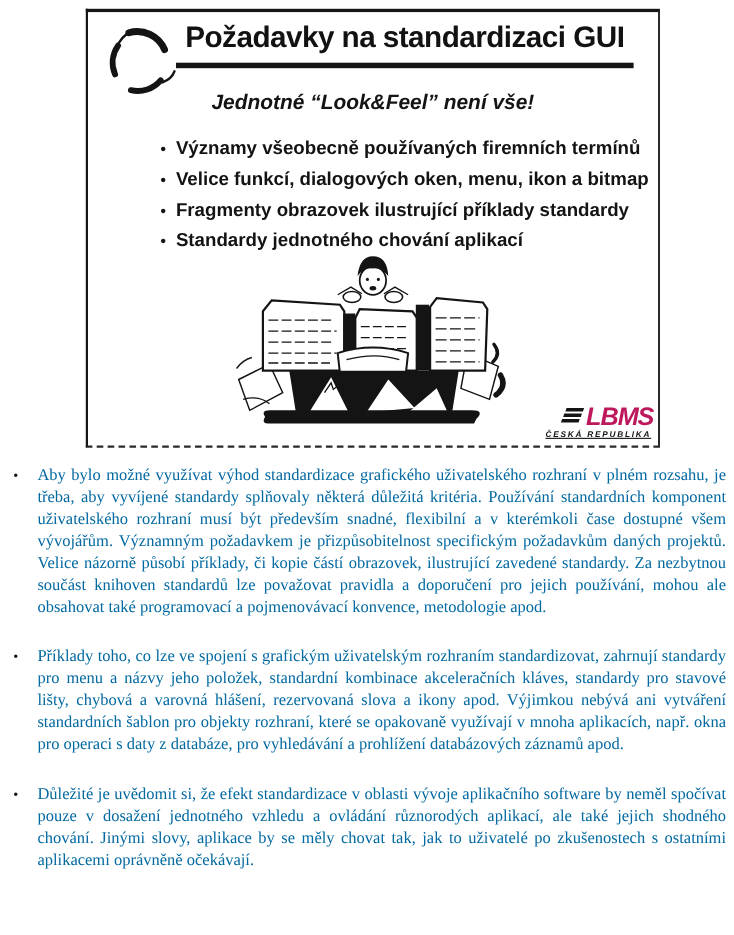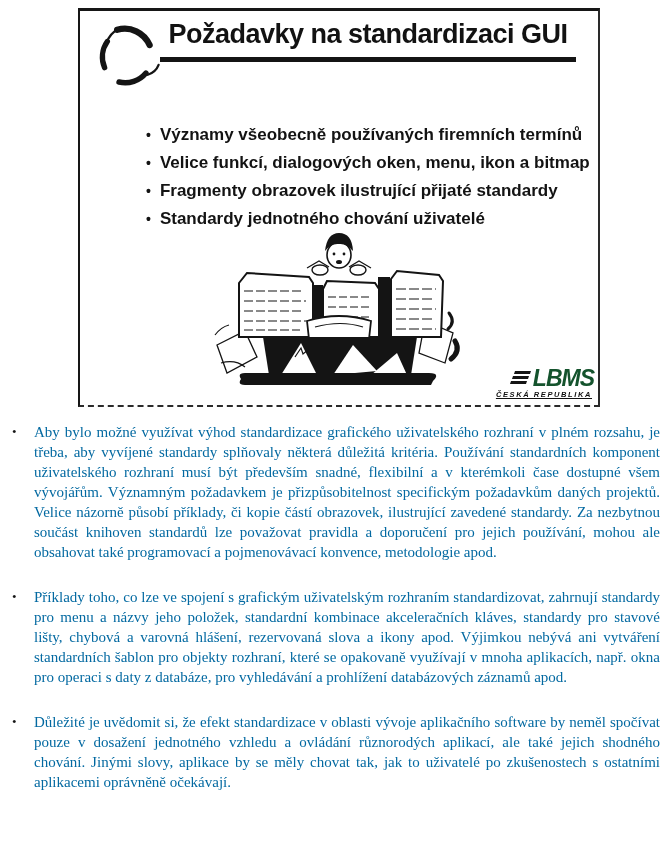--- a/index.html
+++ b/index.html
@@ -23,21 +23,21 @@
   .slide-bullets li{font-family:"Liberation Sans", sans-serif;font-weight:700;
                     font-size:17px;line-height:27px;color:#131313;white-space:nowrap;}
   .slide-bullets li::before{content:"•";margin-right:9px;font-size:14px;}
   .illus{position:absolute;left:50%;top:212px;transform:translateX(-50%);}
 
   
   .lbms{position:absolute;right:4px;bottom:6px;text-align:right;
         font-family:"Liberation Sans", sans-serif;}
   .lbms-row{display:flex;align-items:center;justify-content:flex-end;gap:2px;}
   .lbms-name{font-weight:900;font-style:italic;font-size:23px;letter-spacing:-1px;
-             color:#14532d;line-height:22px;}
+             color:#be185d;line-height:22px;}
   .lbms-sub{font-weight:700;font-style:italic;font-size:7.5px;letter-spacing:1.6px;
             color:#101010;margin-top:1px;margin-right:2px;text-decoration:underline;}
 
   
   #notes{position:absolute;left:10px;top:422px;width:650px;}
   .note{display:flex;margin-bottom:25px;}
   .note .dot{flex:0 0 14px;width:14px;font-size:13px;line-height:20px;
              padding-left:2px;color:#151515;}
   .note p{flex:1;margin:0 0 0 8px;text-align:justify;font-size:15px;line-height:20px;
           color:#0369a1;}
@@ -57,26 +57,27 @@
       <path d="M14 54 A30 30 0 0 1 17 25" fill="none" stroke="#141414" stroke-width="6" stroke-linecap="round"></path>
       <path d="M30 70 A30 30 0 0 0 60 60" fill="none" stroke="#141414" stroke-width="6" stroke-linecap="round"></path>
       <path d="M62 62 q 9 -3 12 -11" fill="none" stroke="#141414" stroke-width="2.5" stroke-linecap="round"></path>
       <path d="M26 13 q -5 4 -8 9" fill="none" stroke="#141414" stroke-width="2.5" stroke-linecap="round"></path>
     </svg>
 
     <div class="title-wrap">
       <span class="slide-title">Požadavky na standardizaci GUI</span>
     </div>
 
+    <div class="subtitle">Jednotné “Look&amp;Feel” není vše!</div>
 
     <ul class="slide-bullets">
       <li>Významy všeobecně používaných firemních termínů</li>
       <li>Velice funkcí, dialogových oken, menu, ikon a bitmap</li>
-      <li>Fragmenty obrazovek ilustrující přijaté standardy</li>
-      <li>Standardy jednotného chování uživatelé</li>
+      <li>Fragmenty obrazovek ilustrující příklady standardy</li>
+      <li>Standardy jednotného chování aplikací</li>
     </ul>
 
     <svg class="illus" width="256" height="172" viewBox="0 0 256 172">
 
       <path d="M6 122 L34 108 L46 134 L16 150 Z" fill="#fff" stroke="#141414" stroke-width="1.3"></path>
       <path d="M10 140 q 14 -4 24 4" class="paperline"></path>
       <path d="M4 112 q 6 -8 14 -10" class="paperline"></path>
 
       <path d="M214 98 L242 110 L234 140 L208 130 Z" fill="#fff" stroke="#141414" stroke-width="1.3"></path>
       <path d="M238 90 q 7 9 -1 16" fill="none" stroke="#141414" stroke-width="3" stroke-linecap="round"></path>

